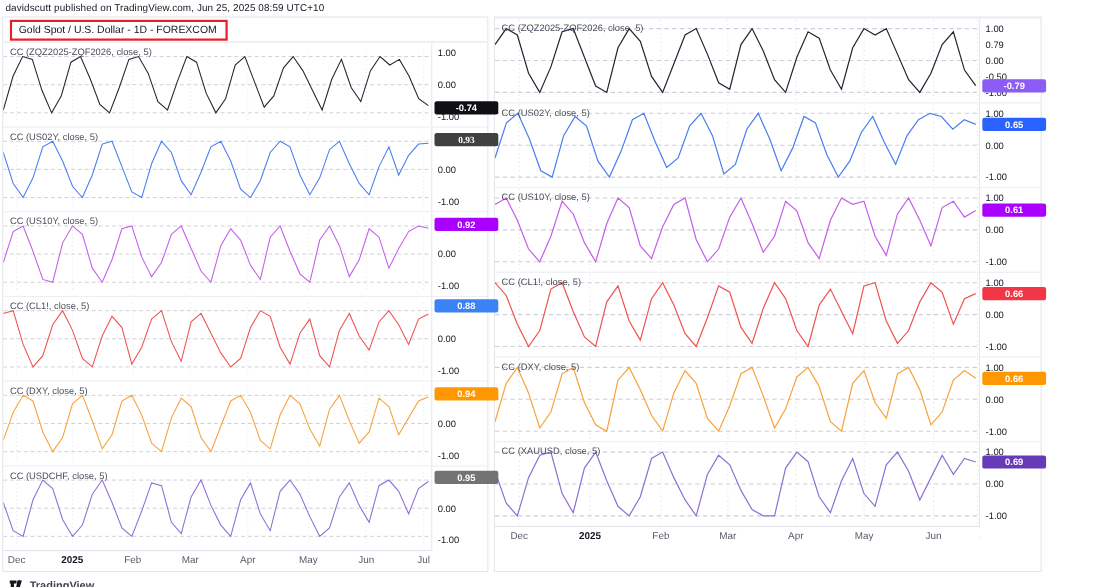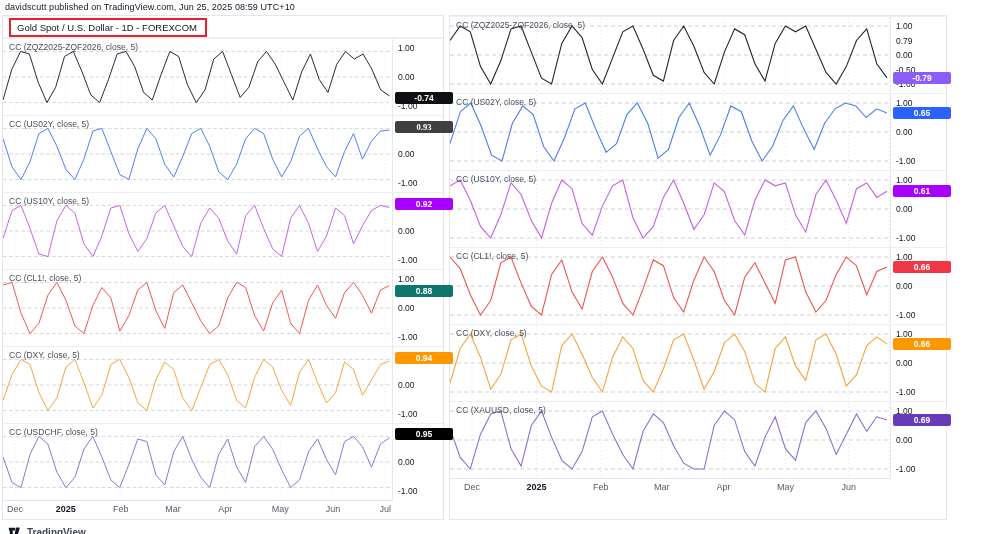--- a/index.html
+++ b/index.html
@@ -122,21 +122,21 @@
           <line x1="0" x2="442" y1="9" y2="9" stroke="#cdd0d8" stroke-dasharray="4,3"></line>
           <line x1="0" x2="442" y1="38" y2="38" stroke="#cdd0d8" stroke-dasharray="4,3"></line>
           <line x1="0" x2="442" y1="67" y2="67" stroke="#cdd0d8" stroke-dasharray="4,3"></line>
           <polyline points="0.0,11.9 10.2,9.0 20.4,43.8 30.6,67.0 40.7,55.4 50.9,23.5 61.1,9.0 71.3,29.3 81.5,58.3 91.7,67.0 101.9,35.1 112.0,14.8 122.2,26.4 132.4,64.1 142.6,46.7 152.8,17.7 163.0,9.0 173.2,40.9 183.3,61.2 193.5,20.6 203.7,11.9 213.9,32.2 224.1,52.5 234.3,67.0 244.5,58.3 254.7,26.4 264.8,9.0 275.0,14.8 285.2,46.7 295.4,64.1 305.6,32.2 315.8,17.7 326.0,55.4 336.1,67.0 346.3,29.3 356.5,11.9 366.7,35.1 376.9,49.6 387.1,20.6 397.3,9.0 407.4,23.5 417.6,43.8 427.8,17.7 438.0,12.5" fill="none" stroke="#ef5350" stroke-width="1.1"></polyline>
         </svg>
       <div class="panelabel">CC (CL1!, close, 5)</div>
       <div class="axis">
         <span class="tick" style="top: 4px;">1.00</span>
         <span class="tick" style="top: 33px;">0.00</span>
         <span class="tick" style="top: 62px;">-1.00</span>
-        <span class="badge" style="top: 15px; background: #0f766e;">0.88</span>
+        <span class="badge" style="top: 2px; background: #3b82f6;">0.88</span>
       </div>
     </div>
 
     <div class="subchart">
       <svg class="plot" viewBox="0 0 442 76">
           <line x1="13.702" x2="13.702" y1="1" y2="75" stroke="#dfe2e8" stroke-dasharray="1,3"></line>
           <line x1="71.162" x2="71.162" y1="1" y2="75" stroke="#dfe2e8" stroke-dasharray="1,3"></line>
           <line x1="133.484" x2="133.484" y1="1" y2="75" stroke="#dfe2e8" stroke-dasharray="1,3"></line>
           <line x1="192.712" x2="192.712" y1="1" y2="75" stroke="#dfe2e8" stroke-dasharray="1,3"></line>
           <line x1="251.93999999999997" x2="251.93999999999997" y1="1" y2="75" stroke="#dfe2e8" stroke-dasharray="1,3"></line>
@@ -170,21 +170,21 @@
           <line x1="0" x2="442" y1="9" y2="9" stroke="#cdd0d8" stroke-dasharray="4,3"></line>
           <line x1="0" x2="442" y1="38" y2="38" stroke="#cdd0d8" stroke-dasharray="4,3"></line>
           <line x1="0" x2="442" y1="67" y2="67" stroke="#cdd0d8" stroke-dasharray="4,3"></line>
           <polyline points="0.0,32.2 10.2,61.2 20.4,67.0 30.6,29.3 40.7,9.0 50.9,17.7 61.1,49.6 71.3,67.0 81.5,55.4 91.7,23.5 101.9,9.0 112.0,32.2 122.2,58.3 132.4,67.0 142.6,40.9 152.8,11.9 163.0,14.8 173.2,52.5 183.3,64.1 193.5,26.4 203.7,9.0 213.9,35.1 224.1,55.4 234.3,67.0 244.5,29.3 254.7,11.9 264.8,43.8 275.0,61.2 285.2,20.6 295.4,9.0 305.6,23.5 315.8,46.7 326.0,67.0 336.1,58.3 346.3,26.4 356.5,11.9 366.7,35.1 376.9,52.5 387.1,14.8 397.3,9.0 407.4,20.6 417.6,43.8 427.8,17.7 438.0,10.5" fill="none" stroke="#8d6fd6" stroke-width="1.1"></polyline>
         </svg>
       <div class="panelabel">CC (USDCHF, close, 5)</div>
       <div class="axis">
         <span class="tick" style="top: 4px;">1.00</span>
         <span class="tick" style="top: 33px;">0.00</span>
         <span class="tick" style="top: 62px;">-1.00</span>
-        <span class="badge" style="top: 4.45px; background: #000000;">0.95</span>
+        <span class="badge" style="top: 4.45px; background: #737373;">0.95</span>
       </div>
     </div>
 
     <div class="months">
       <span class="month" style="left:3.1%">Dec</span>
       <span class="month year" style="left:16.1%">2025</span>
       <span class="month" style="left:30.2%">Feb</span>
       <span class="month" style="left:43.6%">Mar</span>
       <span class="month" style="left:57%">Apr</span>
       <span class="month" style="left:71.1%">May</span>

